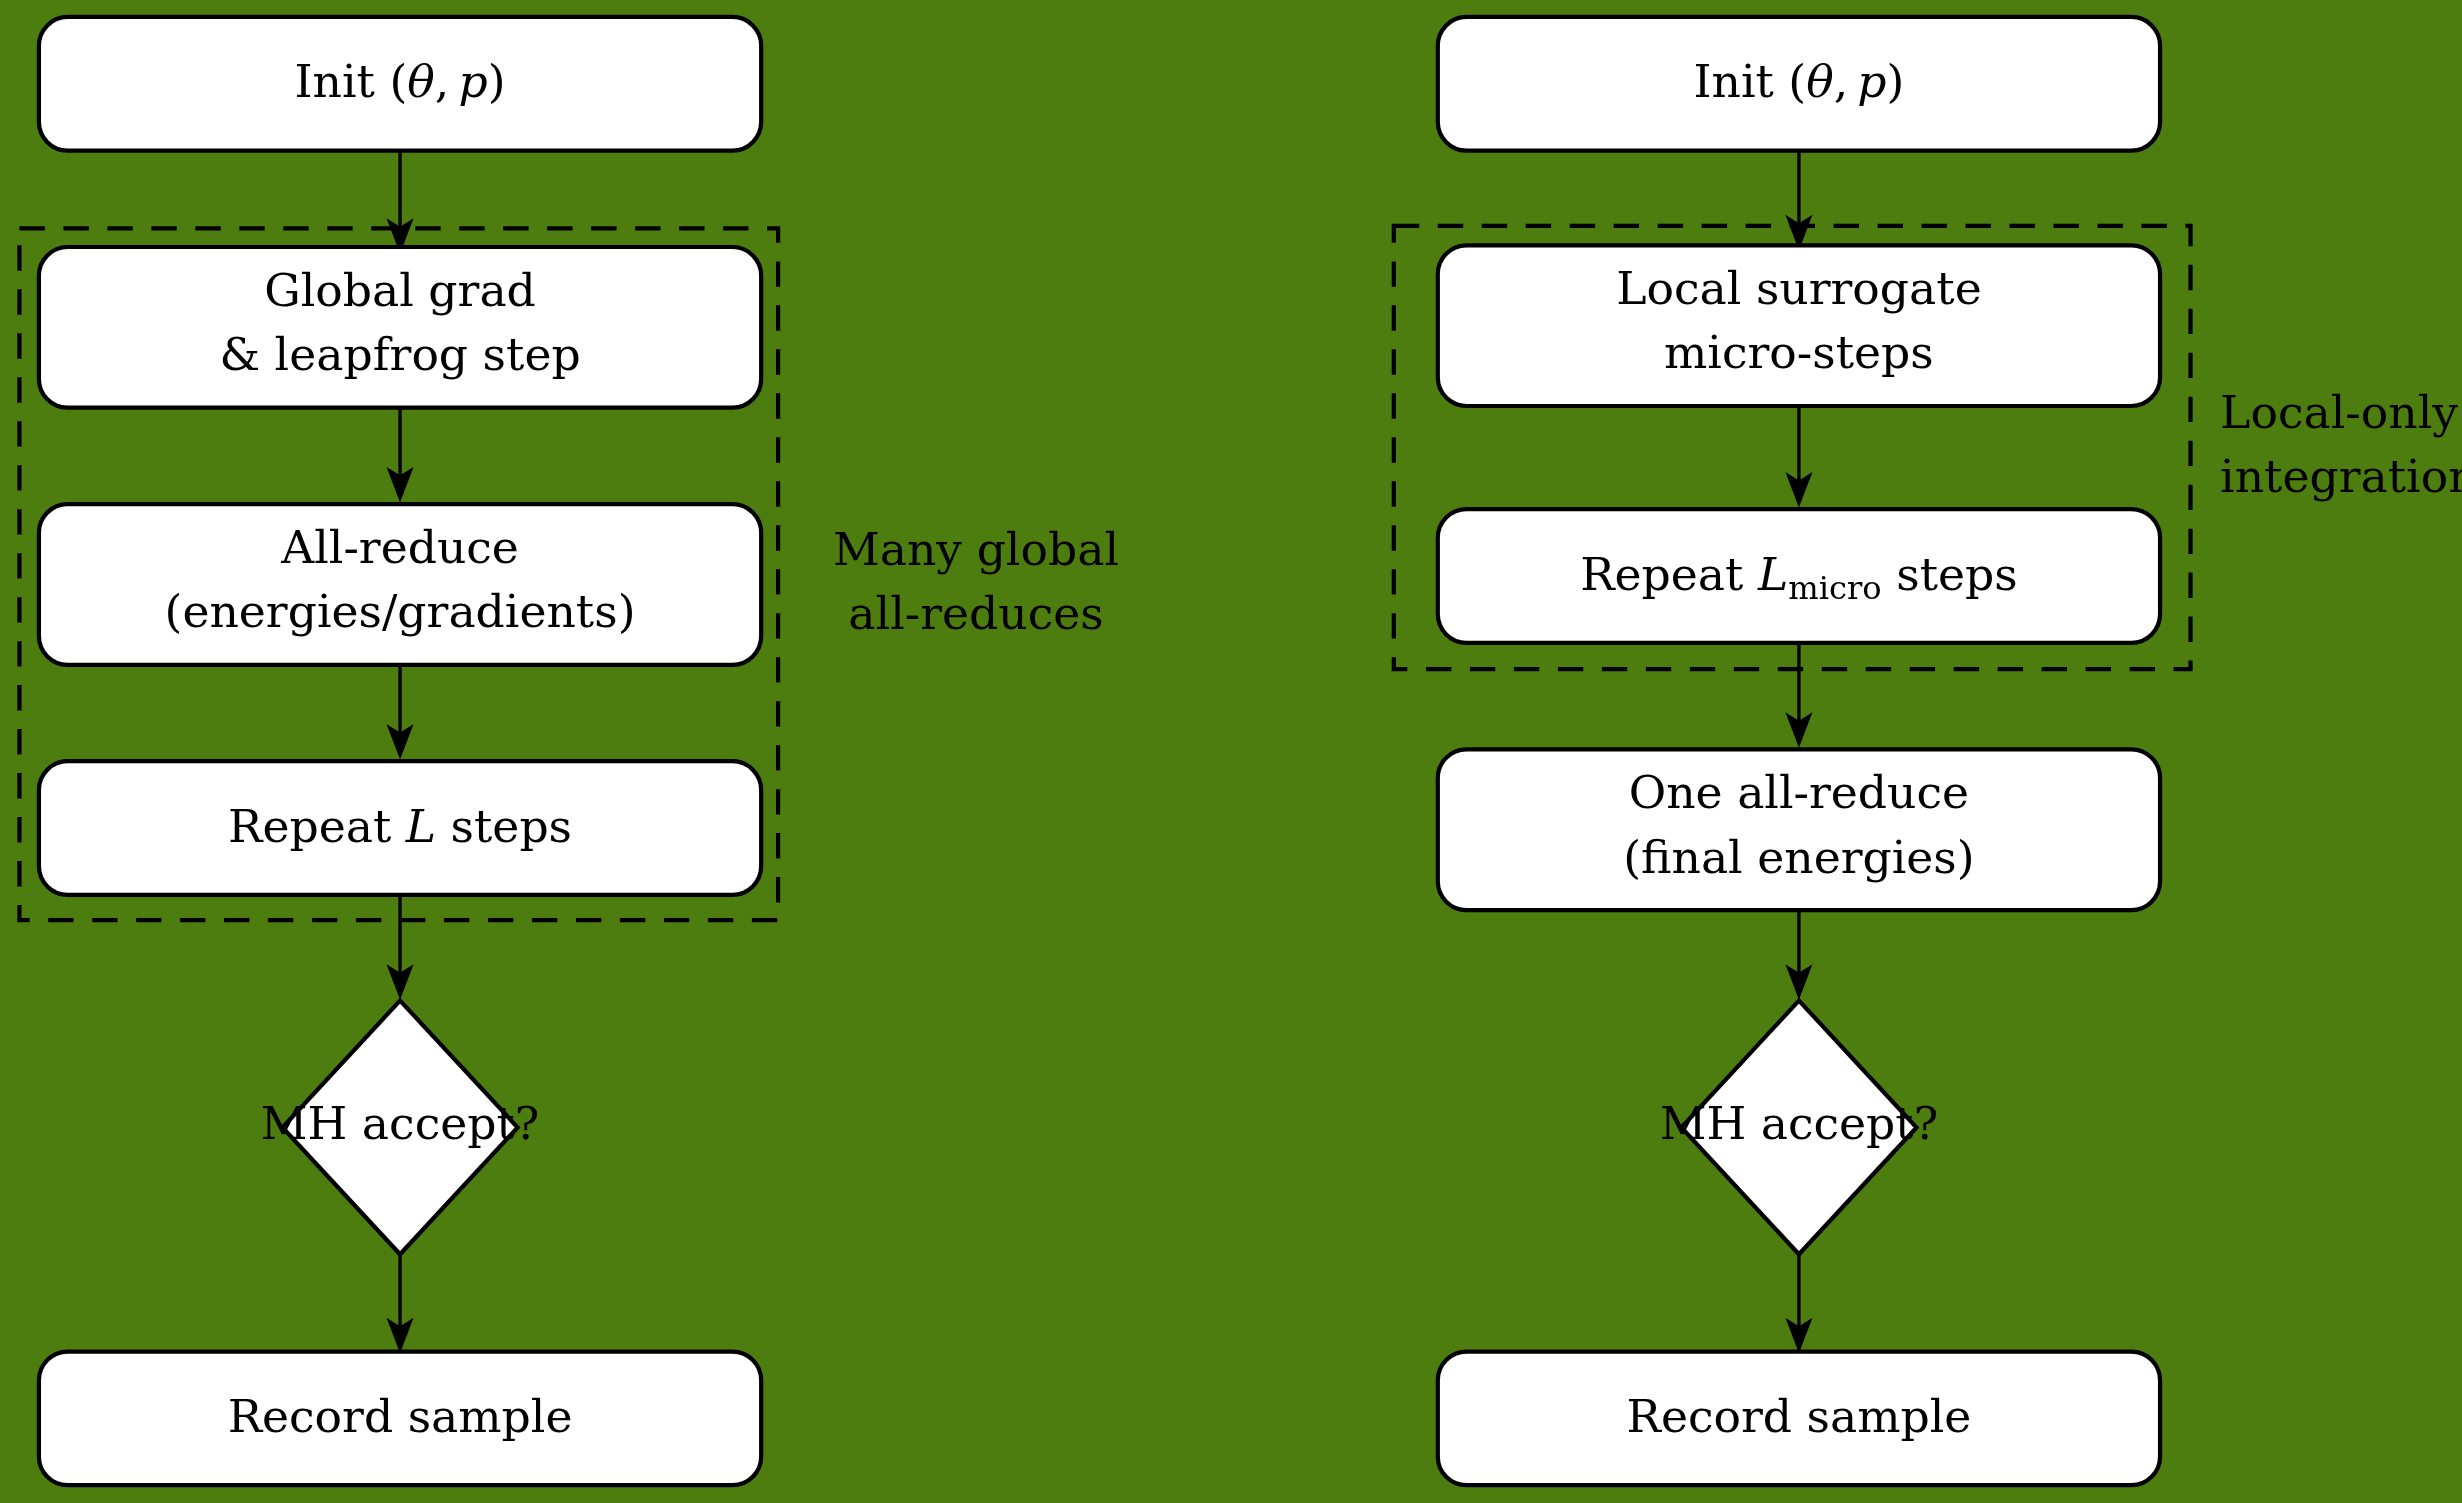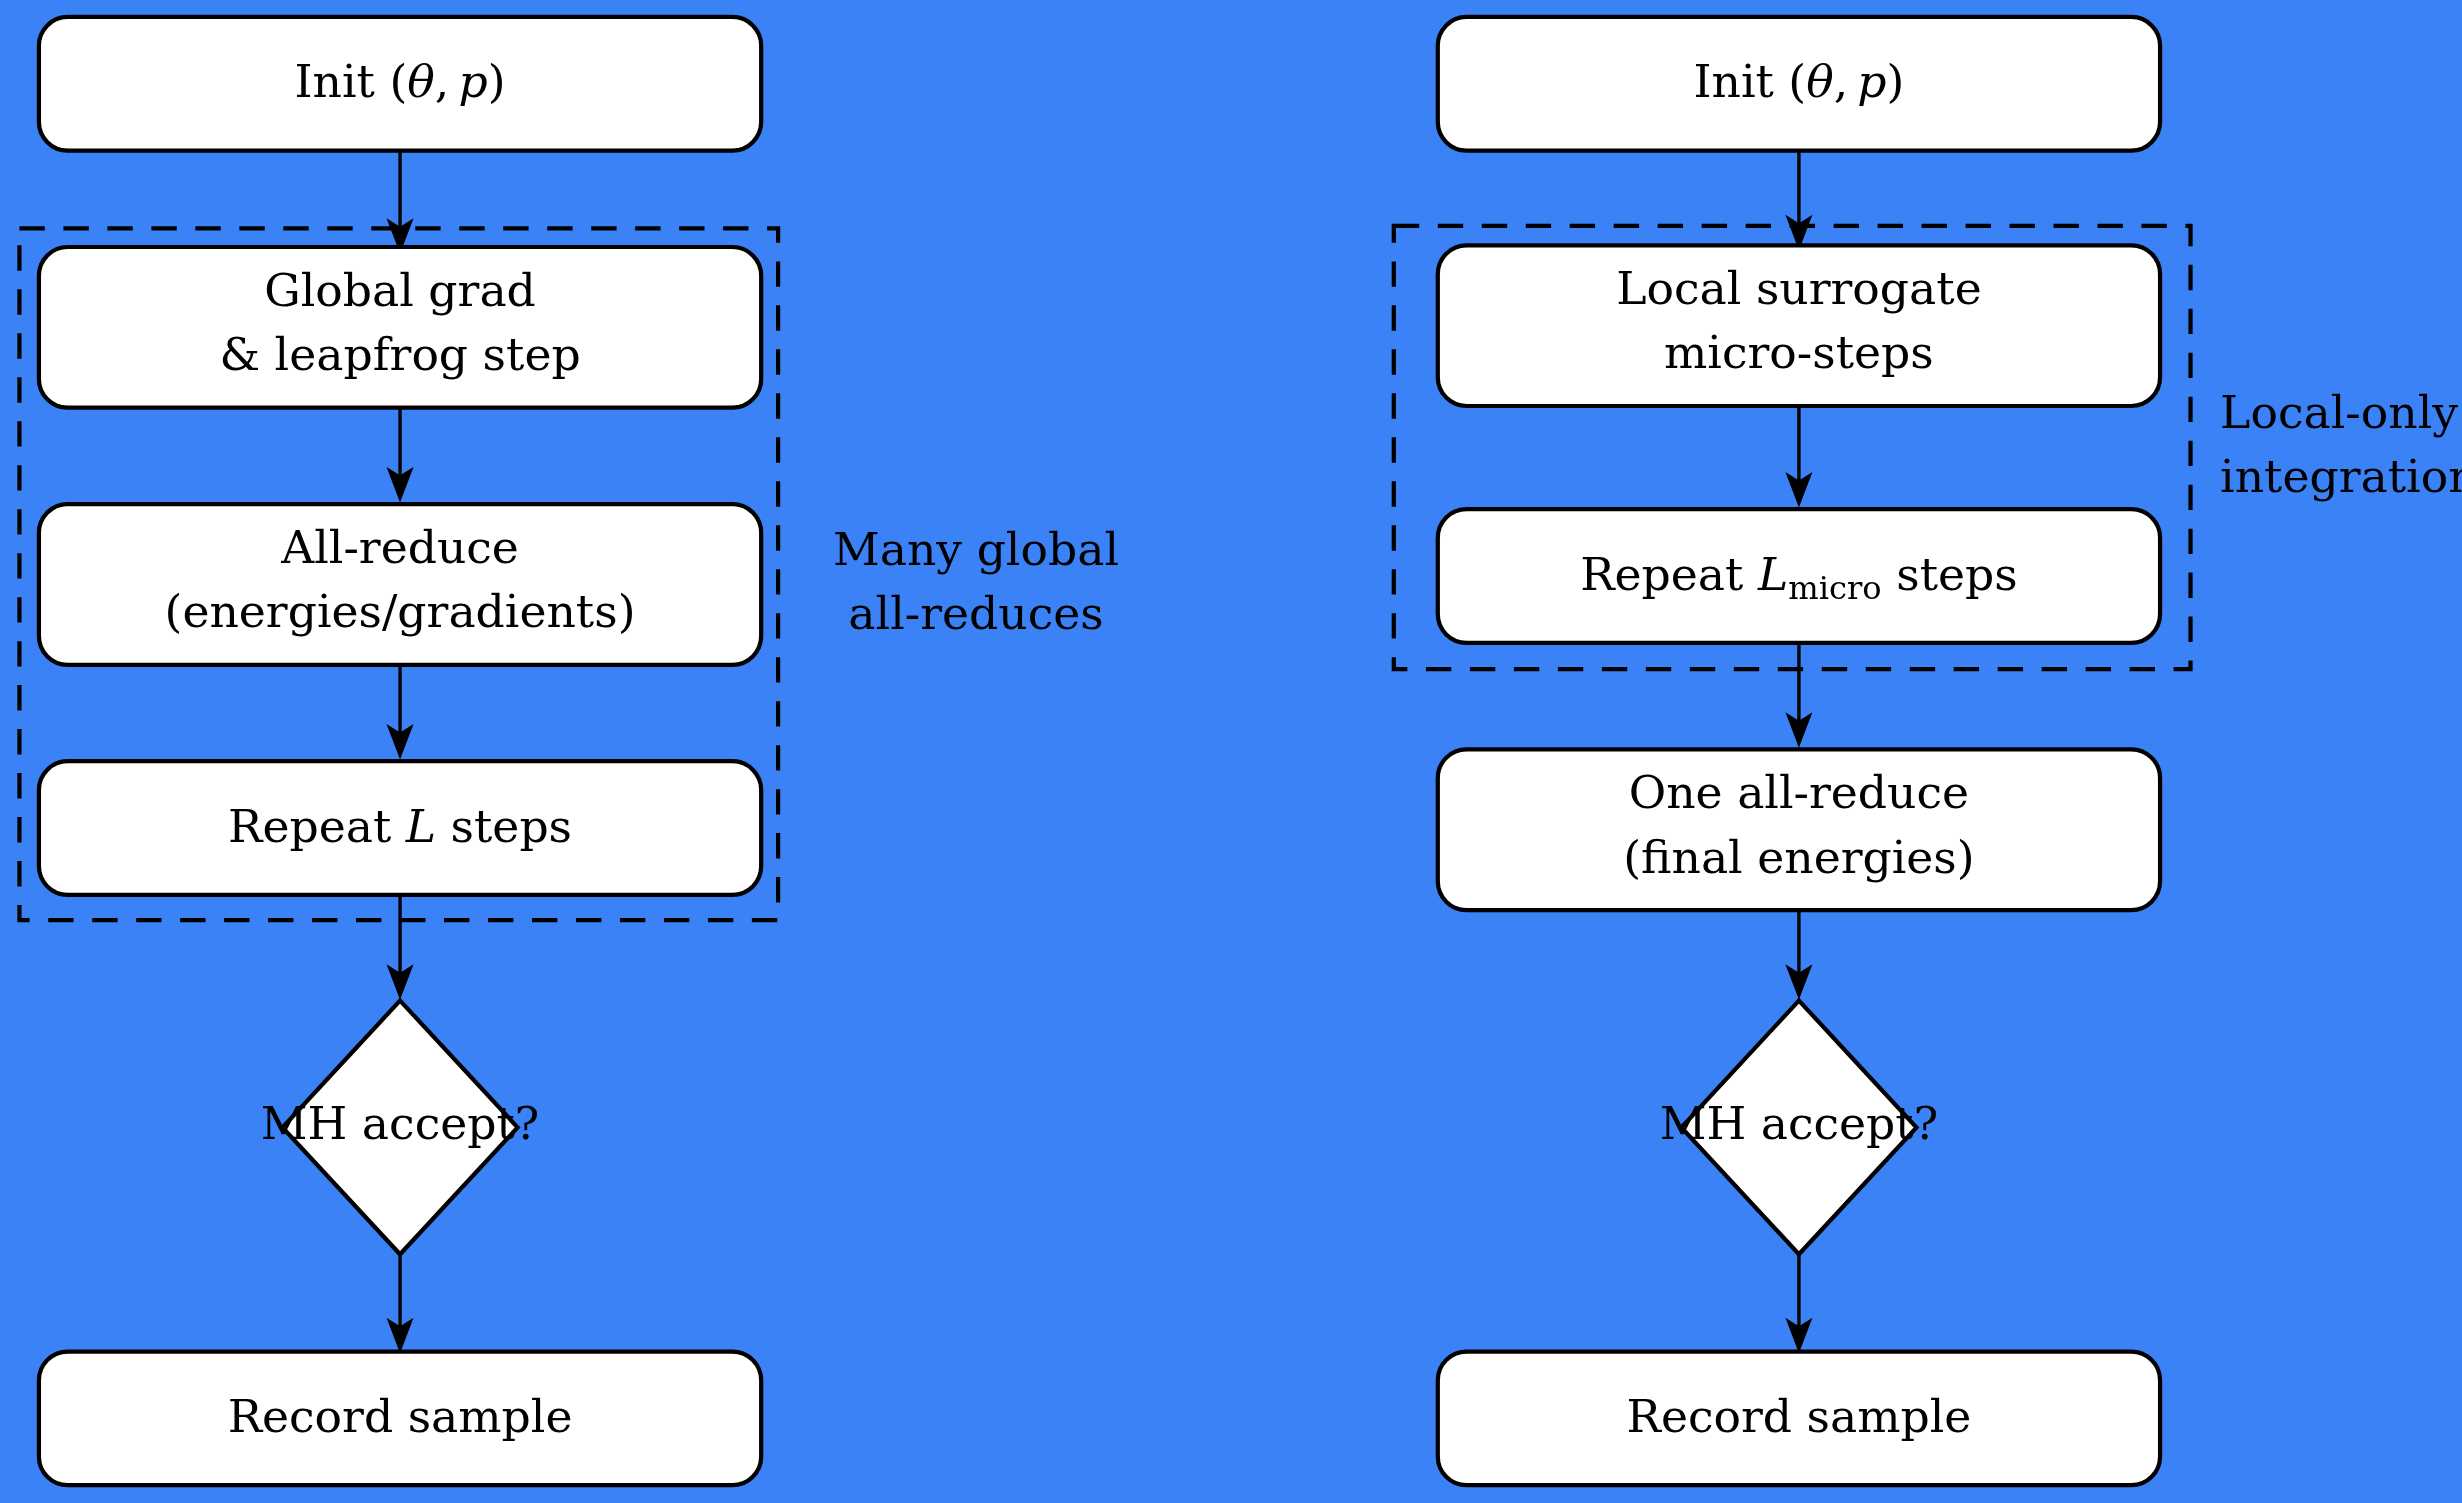--- a/index.html
+++ b/index.html
@@ -10,21 +10,21 @@
   body {
     width: 2462px;
     height: 1503px;
     overflow: hidden;
     font-family: "DejaVu Serif", "Liberation Serif", serif;
   }
   #diagram-root {
     position: relative;
     width: 2462px;
     height: 1503px;
-    background: #3b82f6;
+    background: #4d7c0f;
   }
   svg.flow {
     display: block;
     width: 2462px;
     height: 1503px;
   }
   .node-rect {
     fill: #ffffff;
     stroke: #000000;
     stroke-width: 5;

